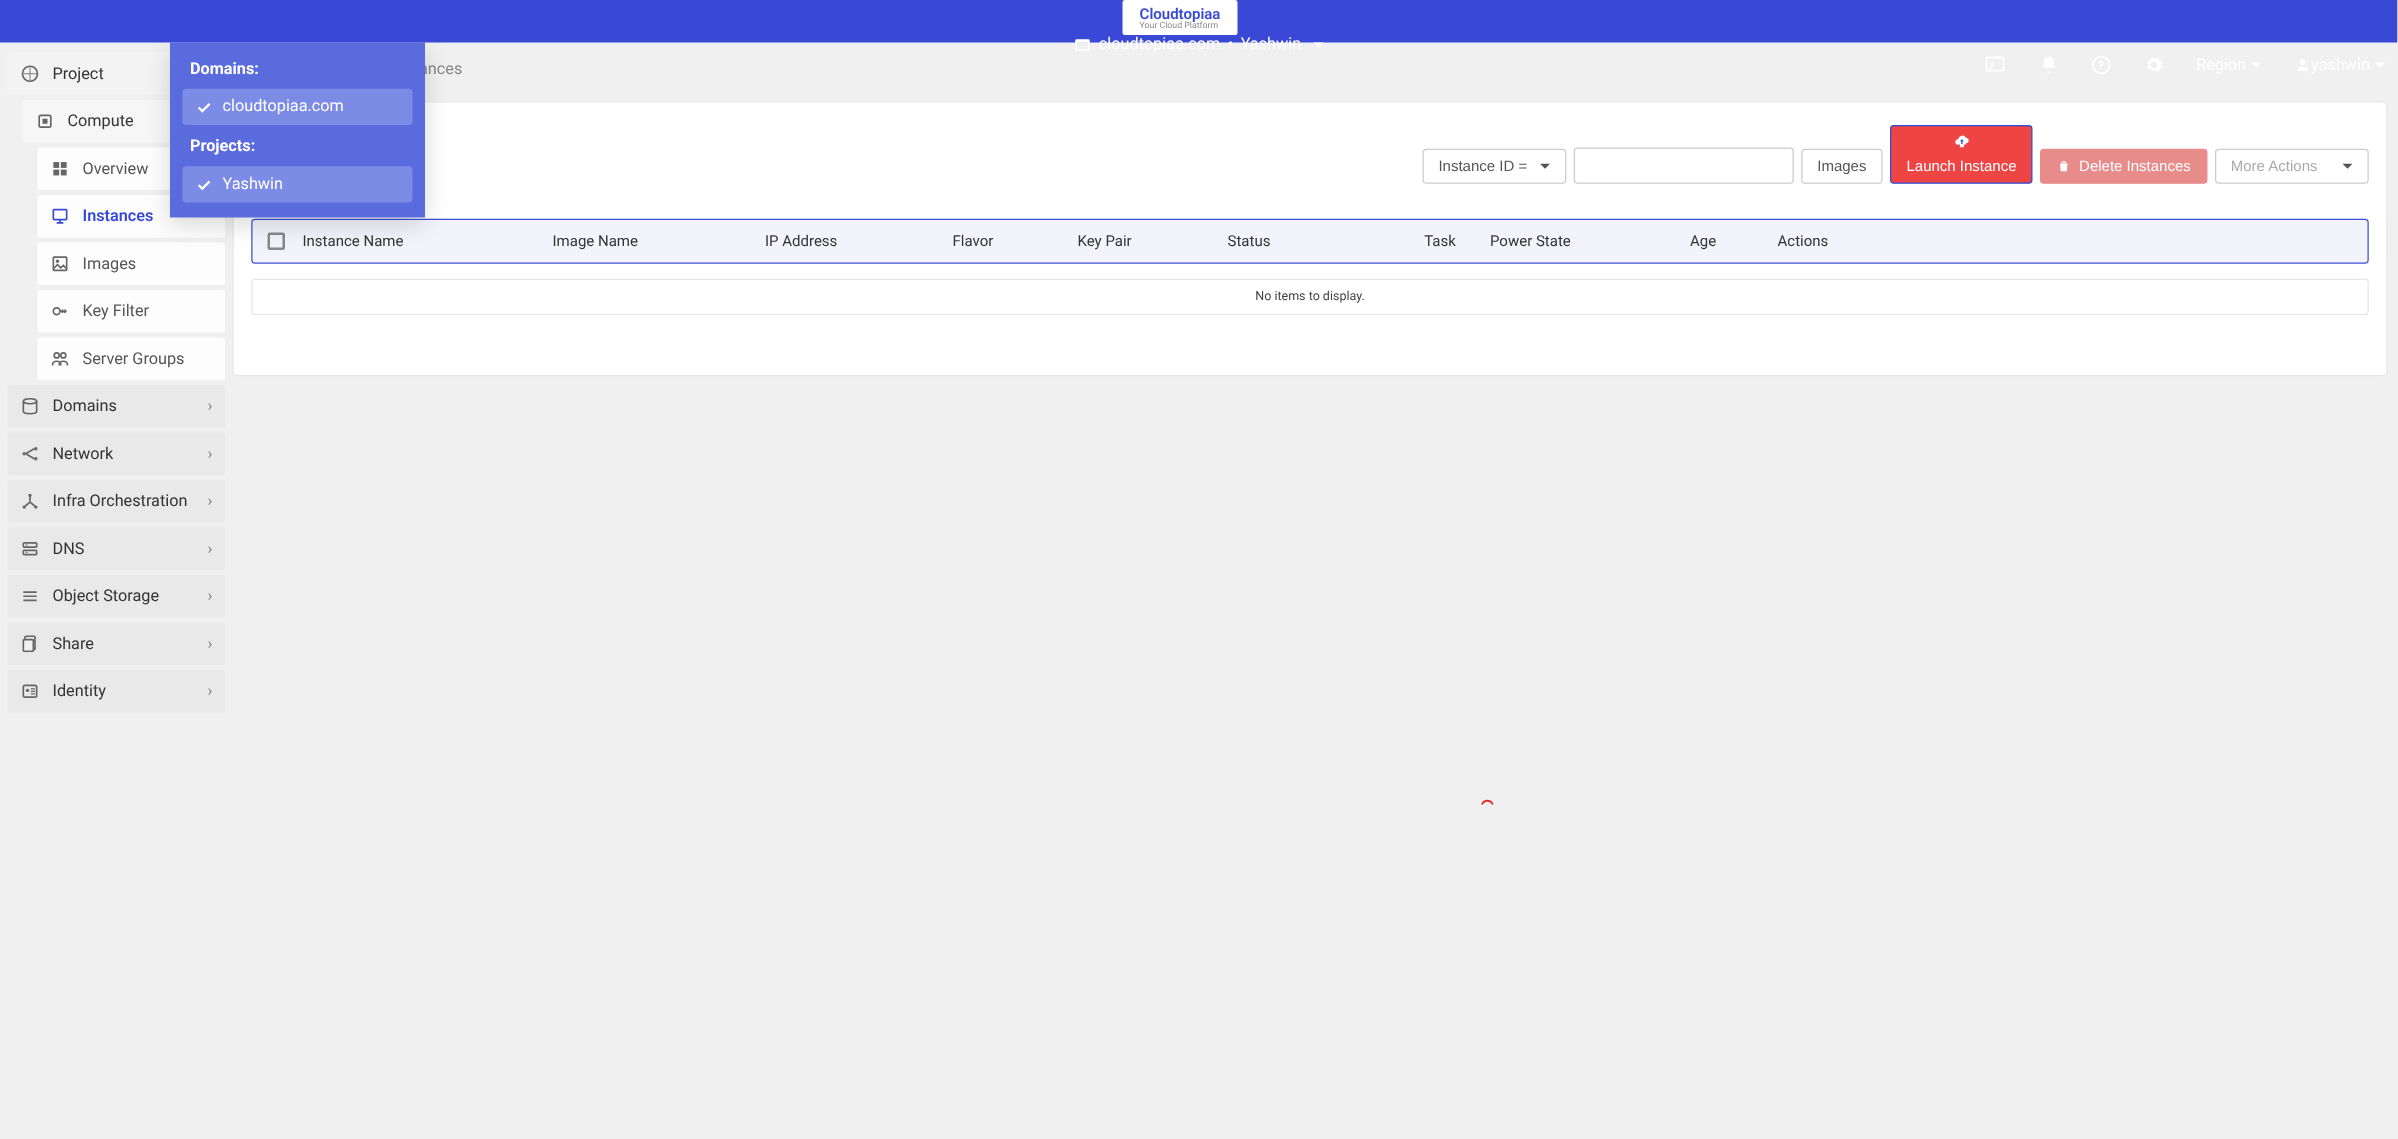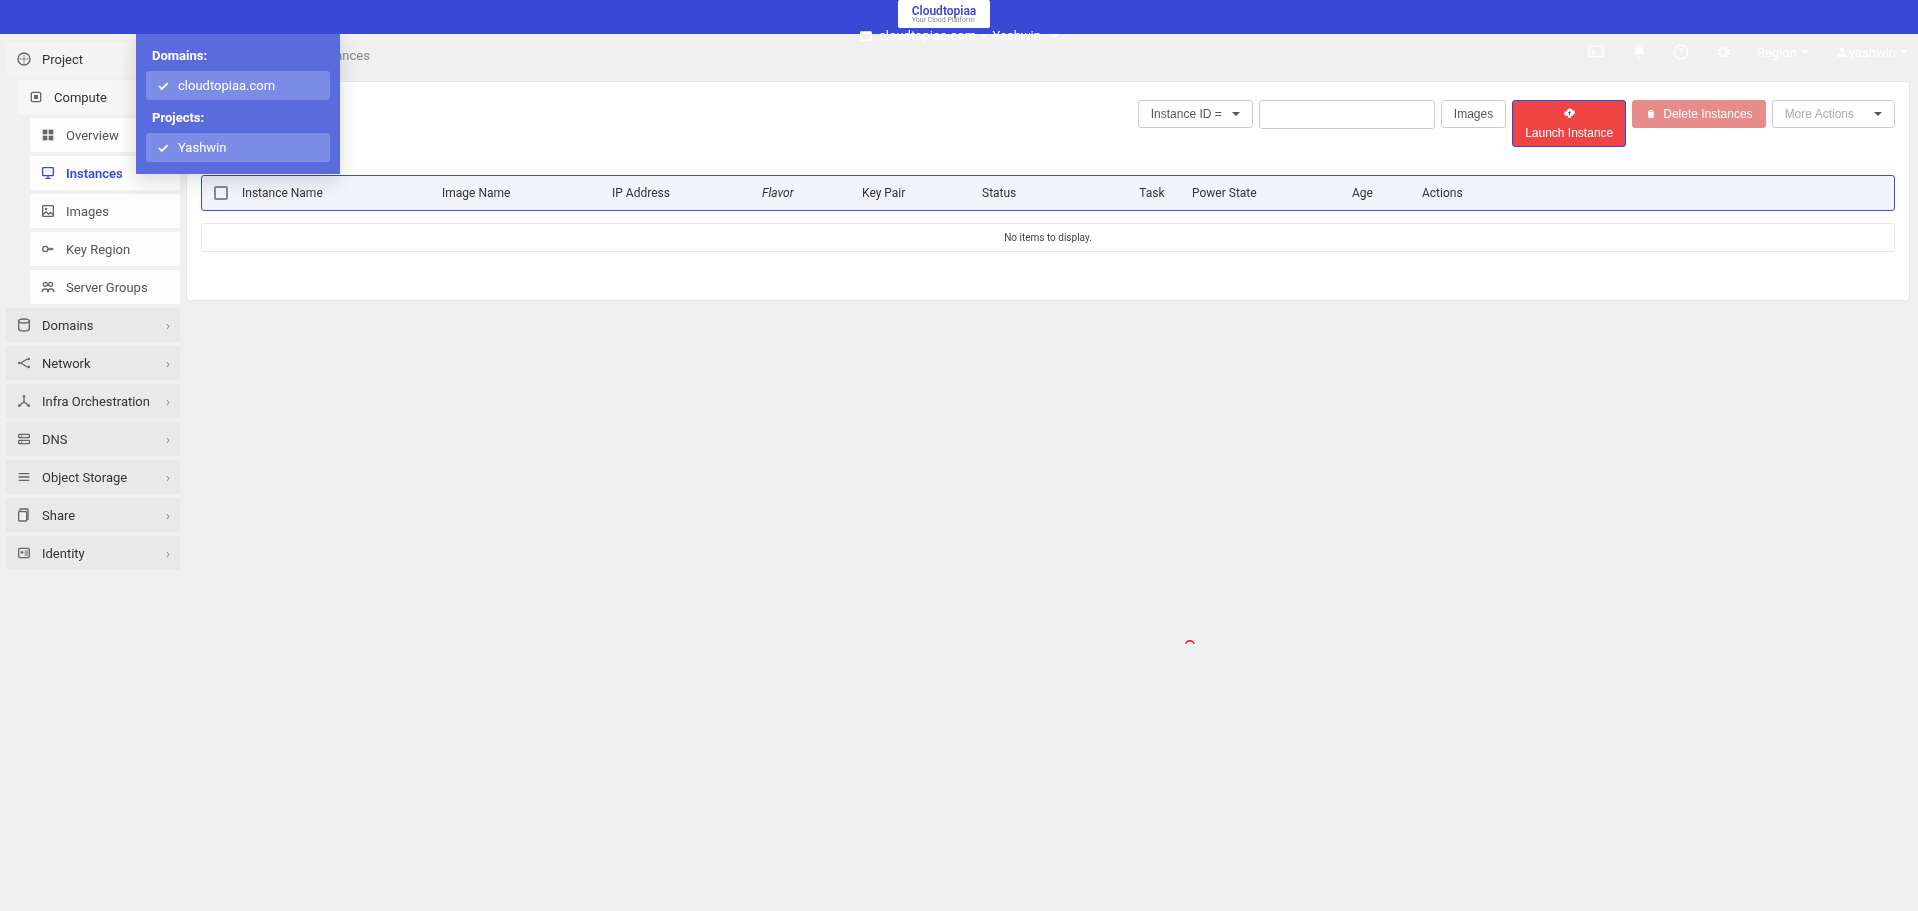--- a/index.html
+++ b/index.html
@@ -37,36 +37,36 @@
 .nav-item.active { color: #3949d6; font-weight: 600; }
 .nav-item svg { width: 16px; height: 16px; fill: #666; flex-shrink: 0; }
 .nav-item.active svg { fill: #3949d6; }
 
 
 .main { flex: 1; padding: 14px 8px 14px 0; }
 .breadcrumb { font-size: 13px; color: #888; margin: 0 0 18px 10px; }
 .breadcrumb .bc-link { color: #888; cursor: pointer; }
 .panel { background: #fff; border: 1px solid #e6e6e6; border-radius: 4px; padding: 18px 14px 30px 14px; min-height: 220px; }
 
-.toolbar { display: flex; justify-content: flex-end; align-items: flex-start; gap: 6px; margin-bottom: 28px; }
+.toolbar { display: flex; justify-content: flex-end; align-items: flex-end; gap: 6px; margin-bottom: 28px; }
 .btn { border: 1px solid #ccc; background: #fff; color: #555; padding: 6px 12px; border-radius: 3px; font-size: 12px; cursor: pointer; display: inline-flex; align-items: center; gap: 6px; }
 .btn.primary { background: #ef4444; border-color: #2e4bd9; color: #fff; flex-direction: column; }
 .btn.danger  { background: #e88b8b; border-color: #e88b8b; color: #fff; }
 .btn.disabled { color: #aaa; cursor: default; gap: 16px; }
 .search-input { border: 1px solid #ccc; border-radius: 3px; height: 29px; width: 176px; padding: 0 8px; font-size: 12px; }
 
 
 .tbl { width: 100%; border: 1px solid #3a4fd6; border-radius: 3px; background: #f3f4fb; }
 .tbl-head { display: flex; align-items: center; padding: 10px 12px; font-size: 12px; color: #333; }
 .tbl-head .th-check { width: 28px; display:flex; align-items:center; }
 .tbl-head div { flex-shrink: 0; }
 .th-instance { width: 200px; }
 .th-image    { width: 170px; }
 .th-ip       { width: 150px; }
-.th-flavor   { width: 100px; font-style: italic; }
+.th-flavor   { width: 100px; }
 .th-keypair  { width: 120px; }
 .th-status   { width: 130px; }
 .th-task     { width: 80px; text-align: center; }
 .th-power    { width: 160px; }
 .th-age      { width: 70px; }
 .th-actions  { flex: 1; }
 .chk { width: 14px; height: 14px; border: 2px solid #888; border-radius: 2px; display: inline-block; }
 .tbl-body { margin-top: 12px; border: 1px solid #e6e6e6; border-radius: 3px; background: #fff; text-align: center; padding: 8px; font-size: 10px; color: #444; }
 
 .red-squiggle { position: fixed; left: 1185px; top: 636px; color: #e02020; font-size: 16px; font-weight: 700; }
@@ -185,21 +185,21 @@
           <circle cx="9" cy="9" r="2" fill="#666"></circle>
           <path d="M4 18l5-5 4 4 3-3 4 4" fill="none" stroke="#666" stroke-width="2"></path>
         </svg>
       <span>Images</span>
     </div>
     <div class="nav-item level-2">
       <svg viewBox="0 0 24 24">
           <circle cx="8" cy="12" r="4" fill="none" stroke="#666" stroke-width="2"></circle>
           <path d="M12 12h8m-2-2v4m-3-4v4" stroke="#666" stroke-width="2"></path>
         </svg>
-      <span>Key Region</span>
+      <span>Key Filter</span>
     </div>
     <div class="nav-item level-2">
       <svg viewBox="0 0 24 24">
           <circle cx="8" cy="8" r="3" fill="none" stroke="#666" stroke-width="2"></circle>
           <circle cx="16" cy="8" r="3" fill="none" stroke="#666" stroke-width="2"></circle>
           <path d="M3 20c0-3 2-5 5-5s5 2 5 5M11 20c0-3 2-5 5-5s5 2 5 5" fill="none" stroke="#666" stroke-width="2"></path>
         </svg>
       <span>Server Groups</span>
     </div>
 

